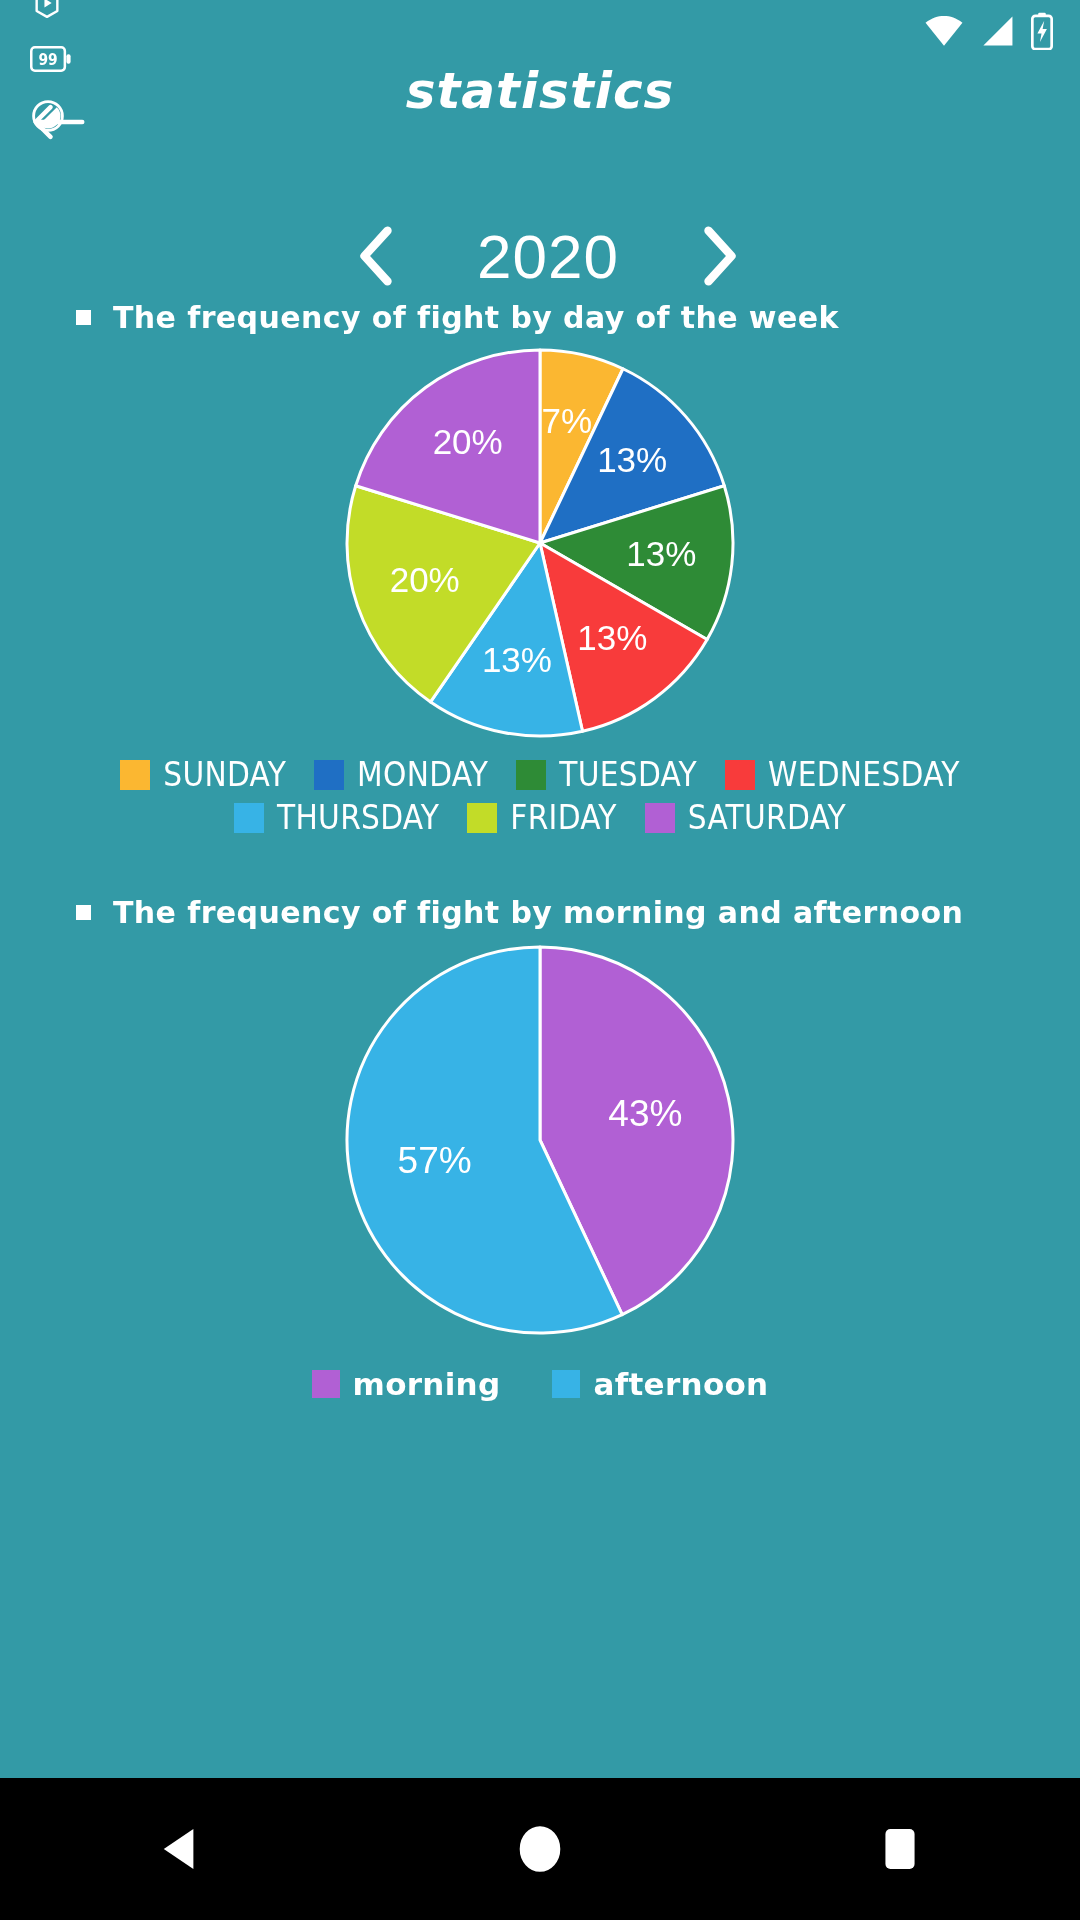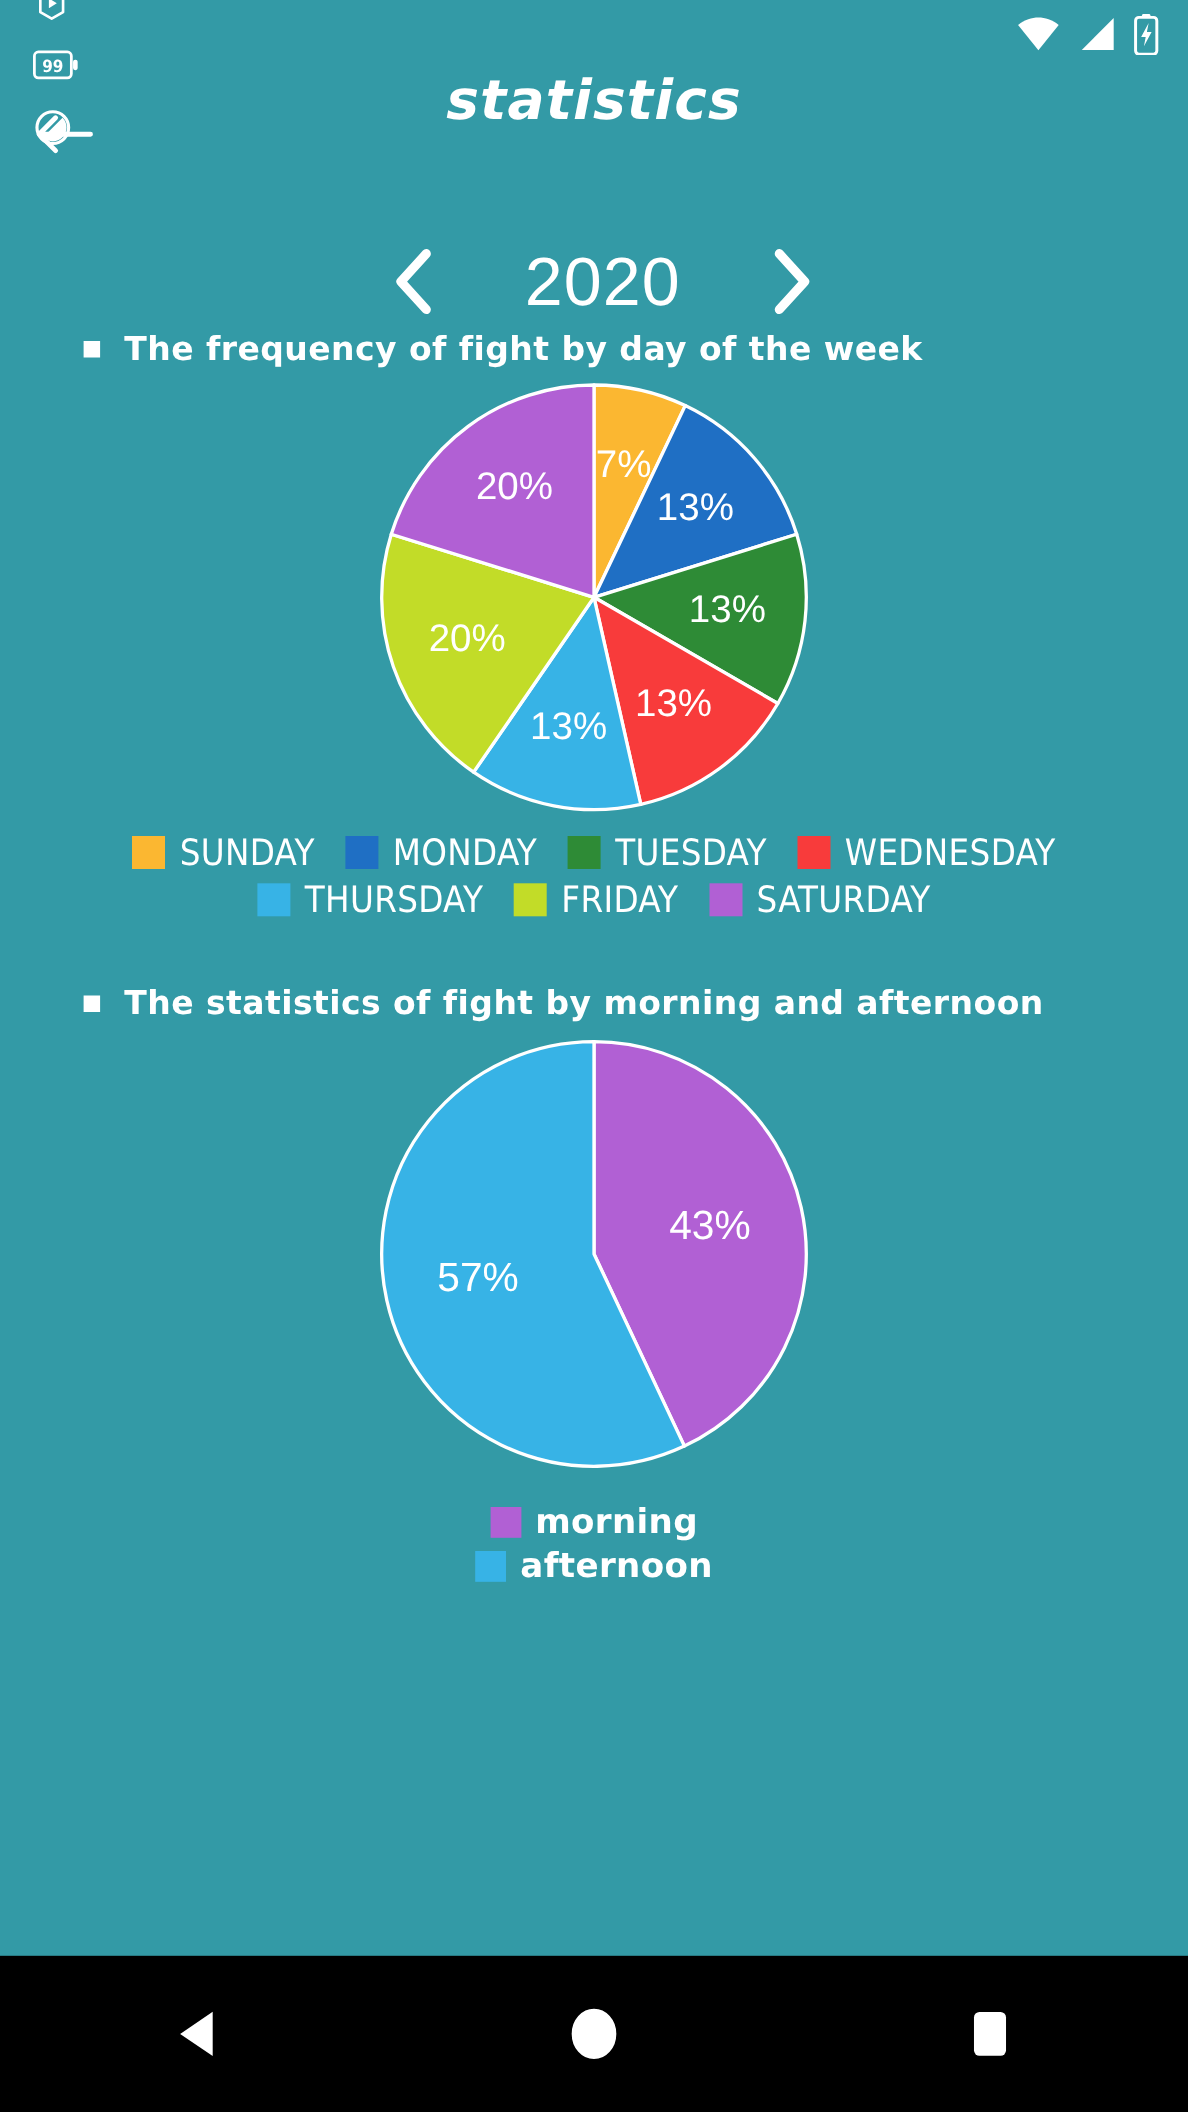--- a/index.html
+++ b/index.html
@@ -256,33 +256,33 @@
         <span class="legend-label">FRIDAY</span>
       </div>
       <div class="legend-item">
         <span class="swatch" style="background:#b160d4"></span>
         <span class="legend-label">SATURDAY</span>
       </div>
     </div>
 
     <div class="section-title" style="margin-top:58px;">
       <span class="bullet"></span>
-      <span>The statistics of fight by morning and afternoon</span>
+      <span>The frequency of fight by morning and afternoon</span>
     </div>
 
     <div class="chart-wrap" style="margin-top:10px;">
       <svg id="pie2" width="560" height="400" viewBox="0 0 560 400">
           <path d="M 280 200 L 280 7 A 193 193 0 0 1 362.175403272059 374.6316211259418 Z" fill="#b160d4" stroke="#ffffff" stroke-width="3" stroke-linejoin="round"></path>
           <path d="M 280 200 L 362.175403272059 374.6316211259418 A 193 193 0 1 1 279.99999999999994 7 Z" fill="#37b3e6" stroke="#ffffff" stroke-width="3" stroke-linejoin="round"></path>
           <text x="385.3990102893847" y="176.4405299291734" class="pie-label pie-label-lg">43%</text>
           <text x="174.6009897106153" y="223.55947007082662" class="pie-label pie-label-lg">57%</text>
         </svg>
     </div>
 
-    <div class="legend legend-soft" style="margin-top:26px;flex-direction:column;">
+    <div class="legend legend-soft" style="margin-top:26px;">
       <div class="legend-item" style="margin:0 26px;">
         <span class="swatch" style="background:#b160d4"></span>
         <span class="legend-label">morning</span>
       </div>
       <div class="legend-item" style="margin:0 26px;">
         <span class="swatch" style="background:#37b3e6"></span>
         <span class="legend-label">afternoon</span>
       </div>
     </div>
 

